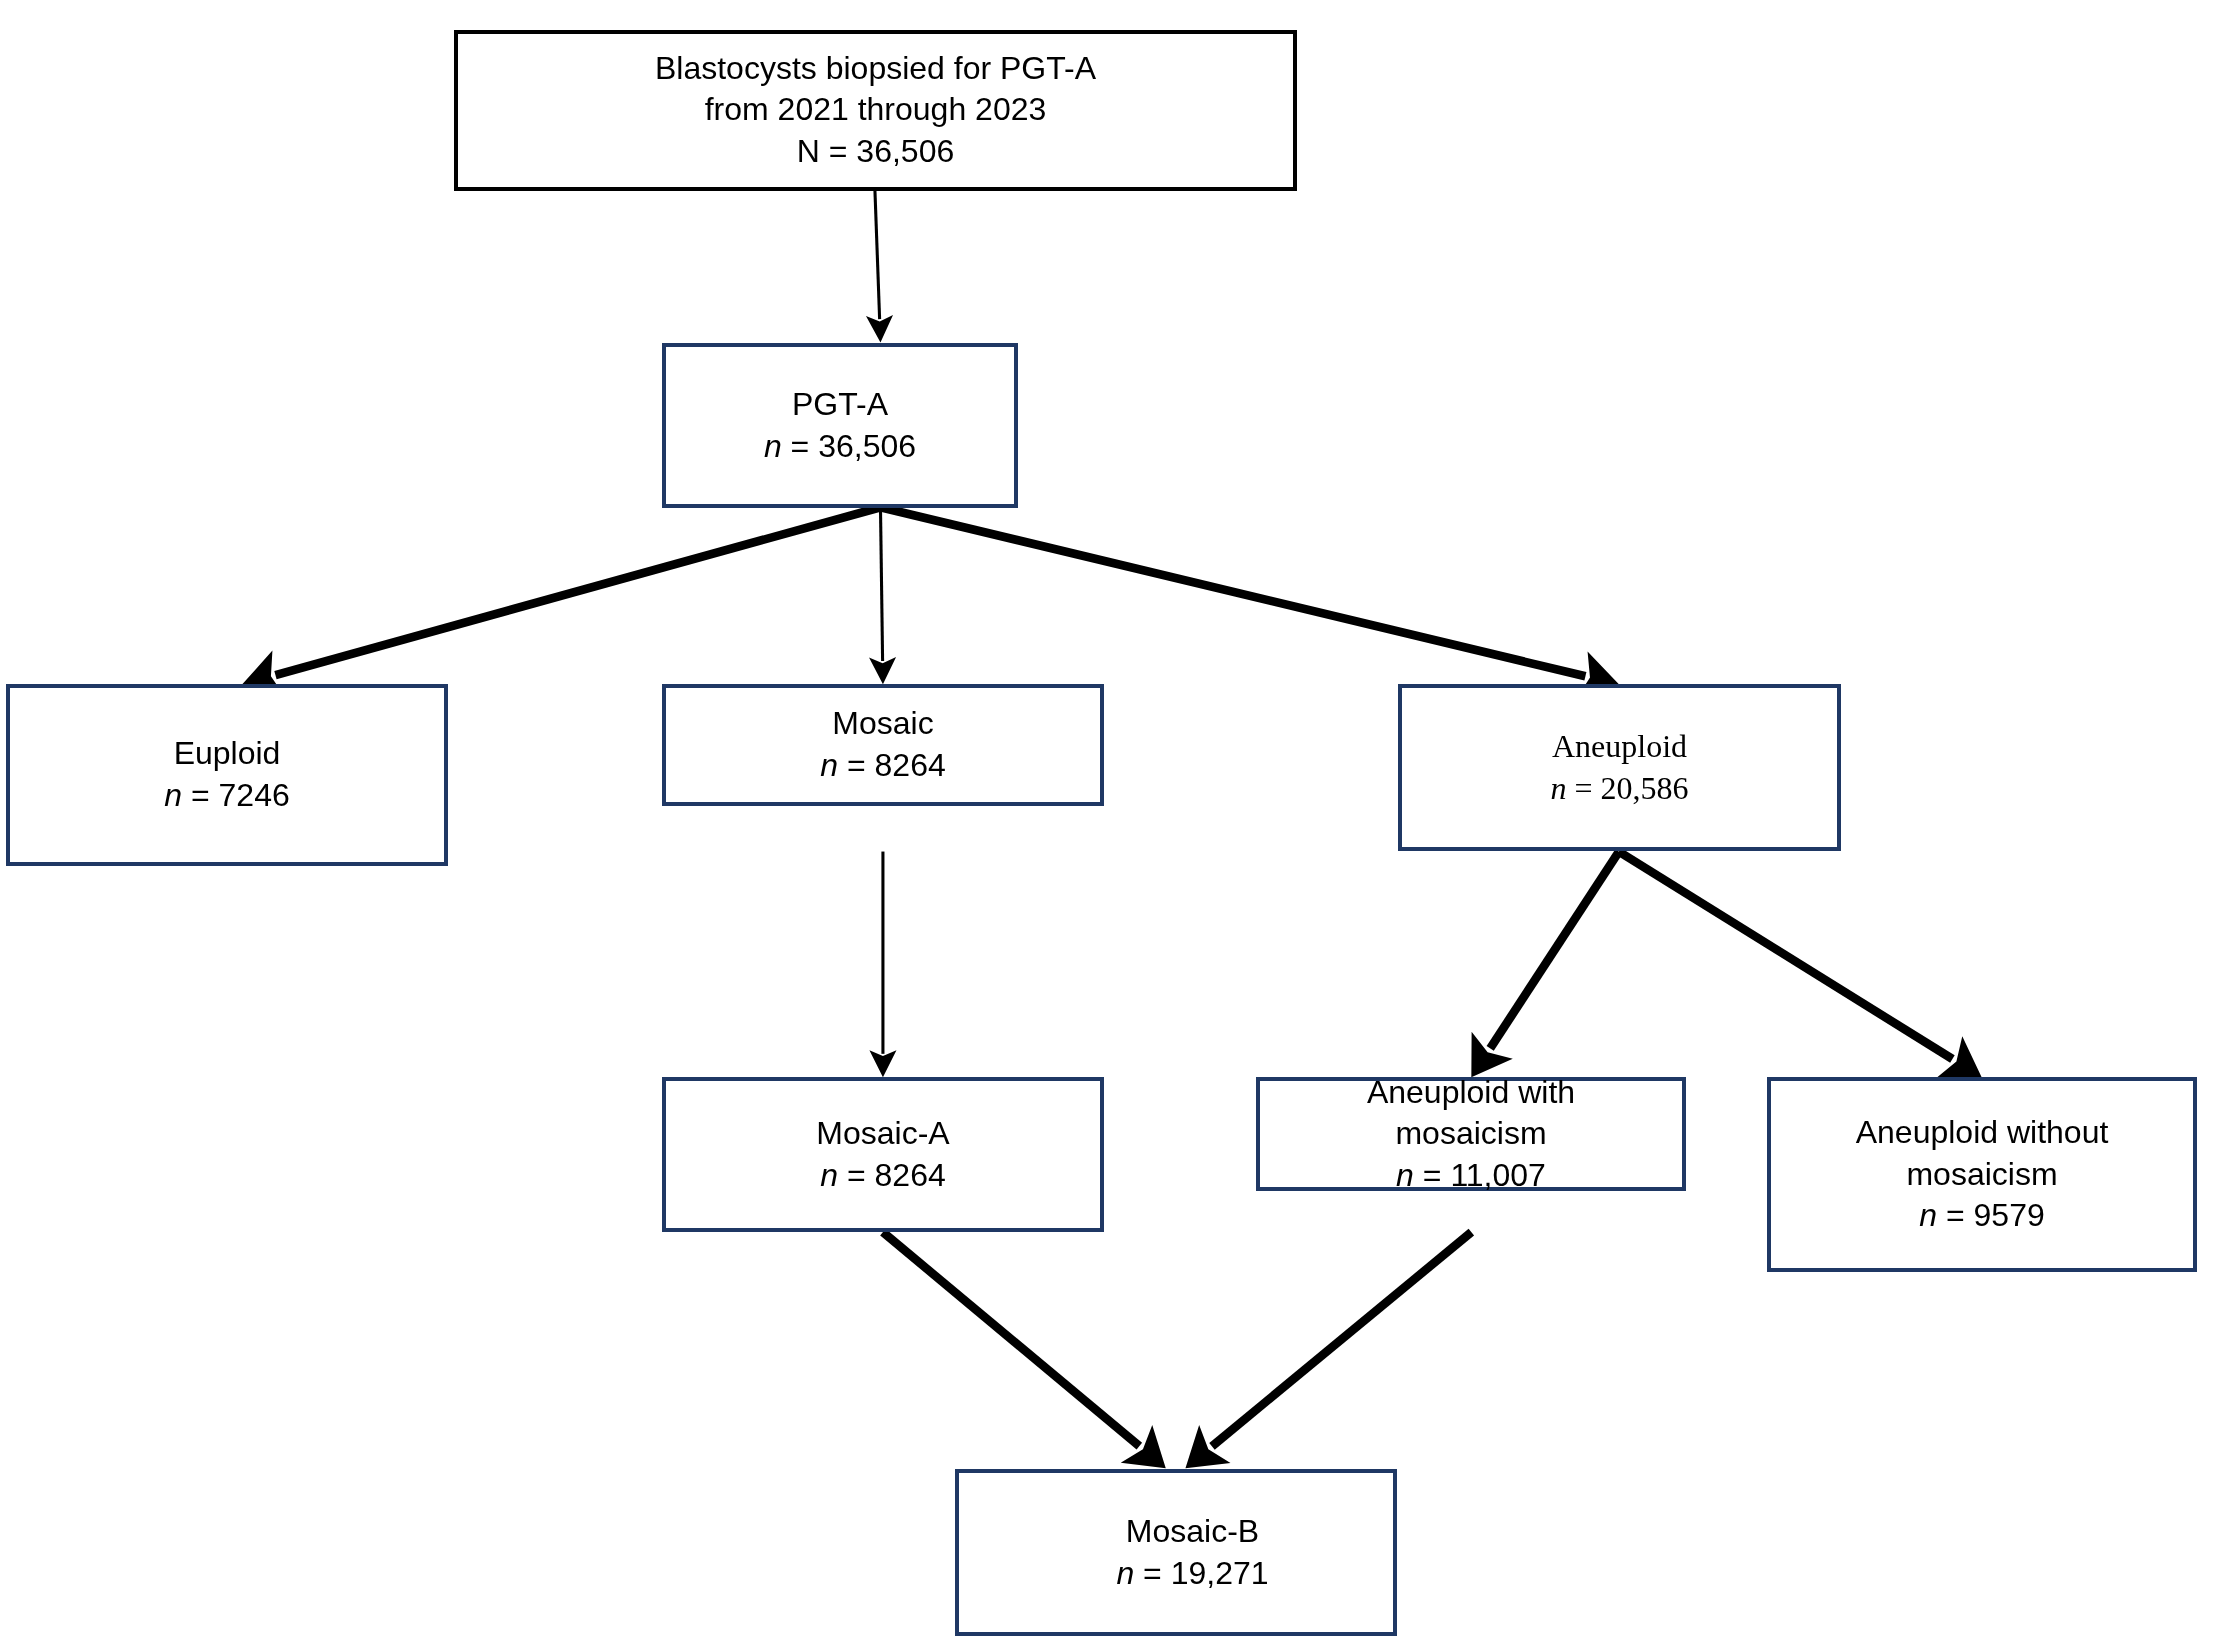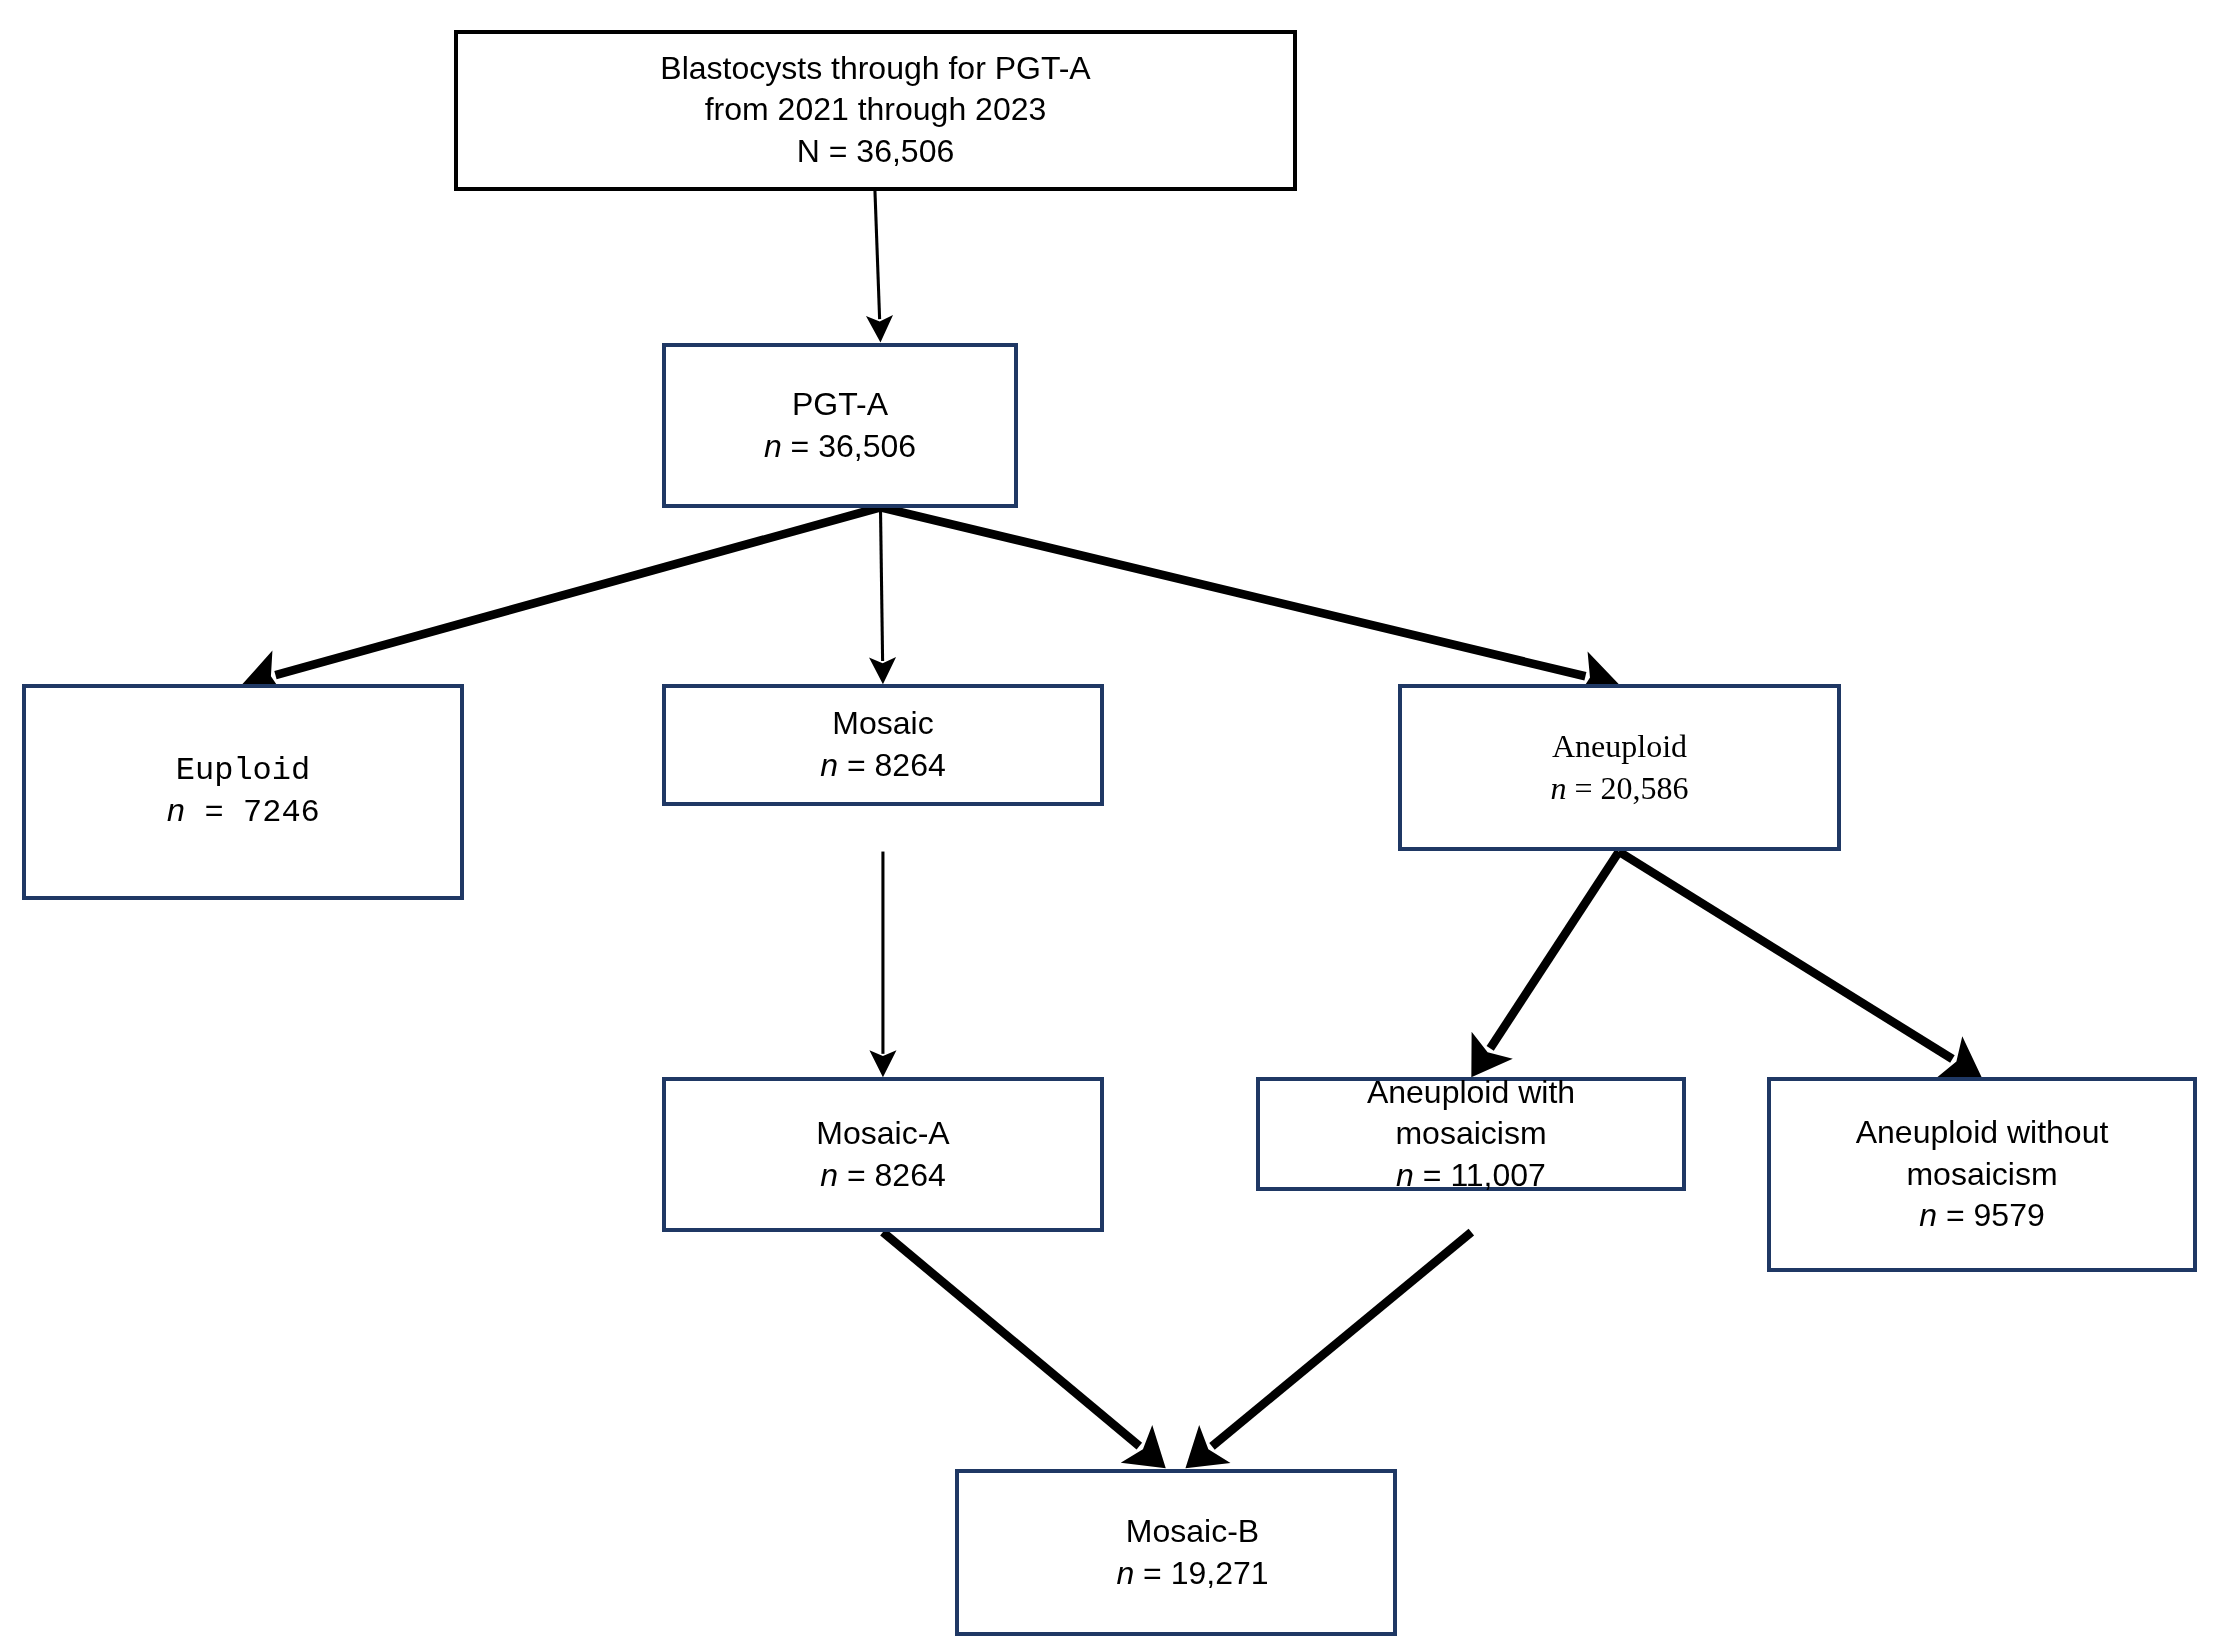--- a/index.html
+++ b/index.html
@@ -89,29 +89,29 @@
         <line x1="1436" y1="2004" x2="1853.0102653494353" y2="2352.112917161268" stroke="#000000" stroke-width="14" stroke-linecap="butt"></line>
         <polygon points="1896,2388 1822.7705917520661,2378.9748258932354 1858.8752934339052,2357.008940605695 1874.037852950255,2317.5609192495717" fill="#000000"></polygon>
       </g>
       <g>
         <line x1="2393" y1="2004" x2="1971.1798046912363" y2="2352.3418387065917" stroke="#000000" stroke-width="14" stroke-linecap="butt"></line>
         <polygon points="1928,2388 1950.3360971271486,2317.678603788558 1965.2888456226462,2357.206630711621 2001.276327546303,2379.3640390617525" fill="#000000"></polygon>
       </g>
     </svg>
   <div id="node-layer">
       <div class="node node--black" style="left: 454px; top: 29.5px; width: 843px; height: 161px;">
-        <div class="line">Blastocysts through for PGT-A</div>
+        <div class="line">Blastocysts biopsied for PGT-A</div>
         <div class="line">from 2021 through 2023</div>
         <div class="line">N = 36,506</div>
       </div>
       <div class="node node--navy" style="left: 662px; top: 343px; width: 356px; height: 165px;">
         <div class="line">PGT-A</div>
         <div class="line"><em>n</em> = 36,506</div>
       </div>
-      <div class="node node--navy" style="left: 22px; top: 684px; width: 442px; height: 216px; font-family: Liberation Mono, monospace;">
+      <div class="node node--navy" style="left: 6px; top: 684px; width: 442px; height: 182px;">
         <div class="line">Euploid</div>
         <div class="line"><em>n</em> = 7246</div>
       </div>
       <div class="node node--navy" style="left: 662px; top: 684px; width: 442px; height: 122px;">
         <div class="line">Mosaic</div>
         <div class="line"><em>n</em> = 8264</div>
       </div>
       <div class="node node--navy" style="left: 1398px; top: 684px; width: 443px; height: 167px; font-family: Liberation Serif, serif;">
         <div class="line">Aneuploid</div>
         <div class="line"><em>n</em> = 20,586</div>

